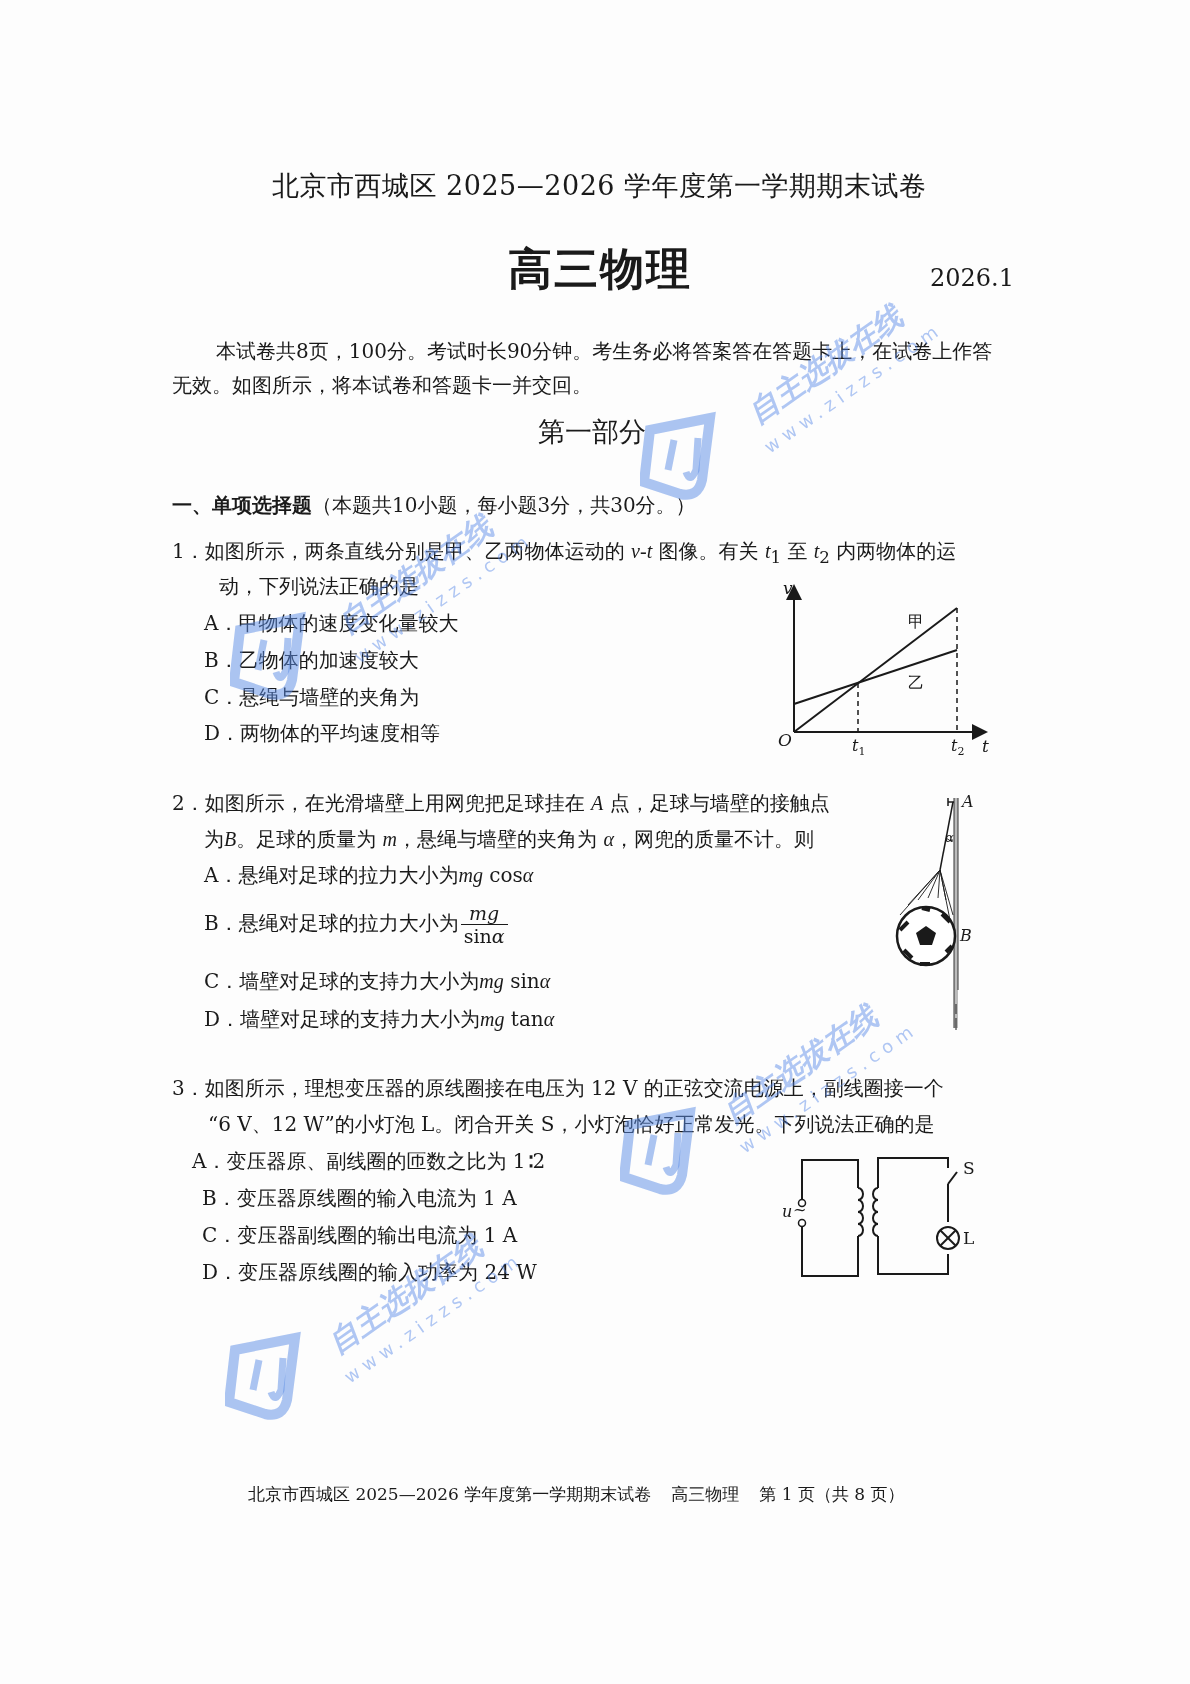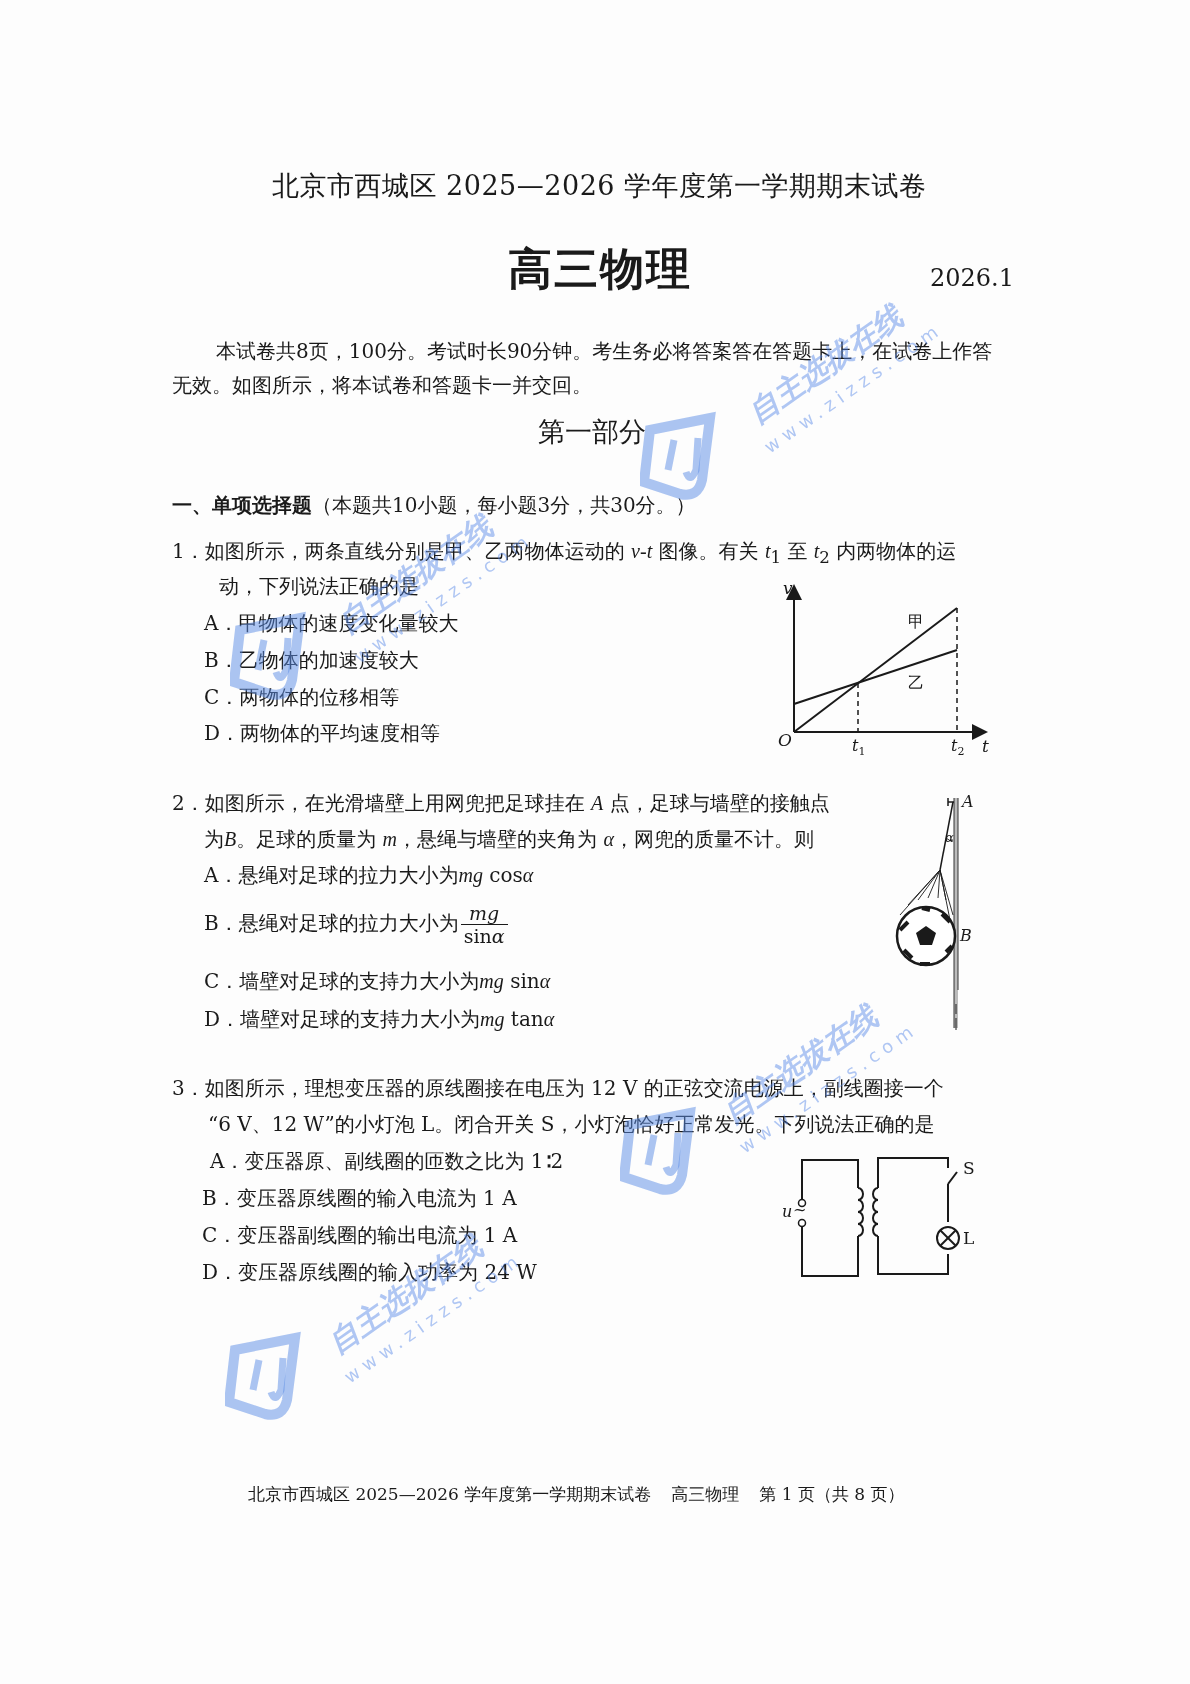--- a/index.html
+++ b/index.html
@@ -39,21 +39,21 @@
 <div class="abs intro">本试卷共8页，100分。考试时长90分钟。考生务必将答案答在答题卡上，在试卷上作答无效。如图所示，将本试卷和答题卡一并交回。</div>
 <div class="abs part">第一部分</div>
 <div class="abs section"><b>一、单项选择题</b><span>（本题共10小题，每小题3分，共30分。）</span></div>
 
 <div class="abs q stem" style="left:172px; top:533px;">
   <span>1．</span><span>如图所示，两条直线分别是甲、乙两物体运动的 </span><i class="m">v-t</i><span> 图像。有关 </span><i class="m">t</i><sub>1</sub><span> 至 </span><i class="m">t</i><sub>2</sub><span> 内两物体的运</span>
 </div>
 <div class="abs q" style="left:219px; top:573px;">动，下列说法正确的是</div>
 <div class="abs opt" style="left:204px; top:610px;"><span>A．</span><span>甲物体的速度变化量较大</span></div>
 <div class="abs opt" style="left:204px; top:647px;"><span>B．</span><span>乙物体的加速度较大</span></div>
-<div class="abs opt" style="left:204px; top:684px;"><span>C．</span><span>两物体的位移相等</span></div>
+<div class="abs opt" style="left:204px; top:684px;"><span>C．</span><span>悬绳与墙壁的夹角为</span></div>
 <div class="abs opt" style="left:204px; top:720px;"><span>D．</span><span>两物体的平均速度相等</span></div>
 
 <div class="fig" style="left:770px; top:580px; width:230px; height:180px;">
   <svg width="230" height="180" viewBox="0 0 230 180">
     <defs>
         <marker id="ar" markerWidth="8" markerHeight="8" refX="4" refY="4" orient="auto">
           <path d="M0,0 L8,4 L0,8 z" fill="#1a1a1a"></path>
         </marker>
       </defs>
     <line x1="24" y1="152" x2="24" y2="12" stroke="#1a1a1a" stroke-width="2" marker-end="url(#ar)"></line>
@@ -104,21 +104,21 @@
     <line x1="66" y1="214" x2="66" y2="224" stroke="#1a1a1a" stroke-width="1"></line>
     <line x1="66" y1="228" x2="66" y2="240" stroke="#1a1a1a" stroke-width="1"></line>
   </svg>
   <span class="abs" style="left:72px; top:2px; font-size:16px; font-style:italic;">A</span>
   <span class="abs" style="left:55px; top:40px; font-size:13px; font-style:italic;">α</span>
   <span class="abs" style="left:70px; top:136px; font-size:16px; font-style:italic;">B</span>
 </div>
 
 <div class="abs q" style="left:172px; top:1075px;"><span>3．</span><span>如图所示，理想变压器的原线圈接在电压为 12 V 的正弦交流电源上，副线圈接一个</span></div>
 <div class="abs q" style="left:208px; top:1111px;">“6 V、12 W”的小灯泡 L。闭合开关 S，小灯泡恰好正常发光。下列说法正确的是</div>
-<div class="abs opt" style="left:210px; top:1148px;"><span>A．</span><span>变压器原、副线圈的匝数之比为 1∶2</span></div>
+<div class="abs opt" style="left:192px; top:1148px;"><span>A．</span><span>变压器原、副线圈的匝数之比为 1∶2</span></div>
 <div class="abs opt" style="left:202px; top:1185px;"><span>B．</span><span>变压器原线圈的输入电流为 1 A</span></div>
 <div class="abs opt" style="left:202px; top:1222px;"><span>C．</span><span>变压器副线圈的输出电流为 1 A</span></div>
 <div class="abs opt" style="left:202px; top:1259px;"><span>D．</span><span>变压器原线圈的输入功率为 24 W</span></div>
 
 <div class="fig" style="left:780px; top:1150px; width:220px; height:140px;">
   <svg width="220" height="140" viewBox="0 0 220 140">
     <g stroke="#1a1a1a" stroke-width="2" fill="none">
       <polyline points="22,50 22,10 78,10 78,38"></polyline>
       <polyline points="22,76 22,126 78,126 78,86"></polyline>
       <path d="M78,38 a5,6 0 0 1 0,12 a5,6 0 0 1 0,12 a5,6 0 0 1 0,12 a5,6 0 0 1 0,12"></path>

